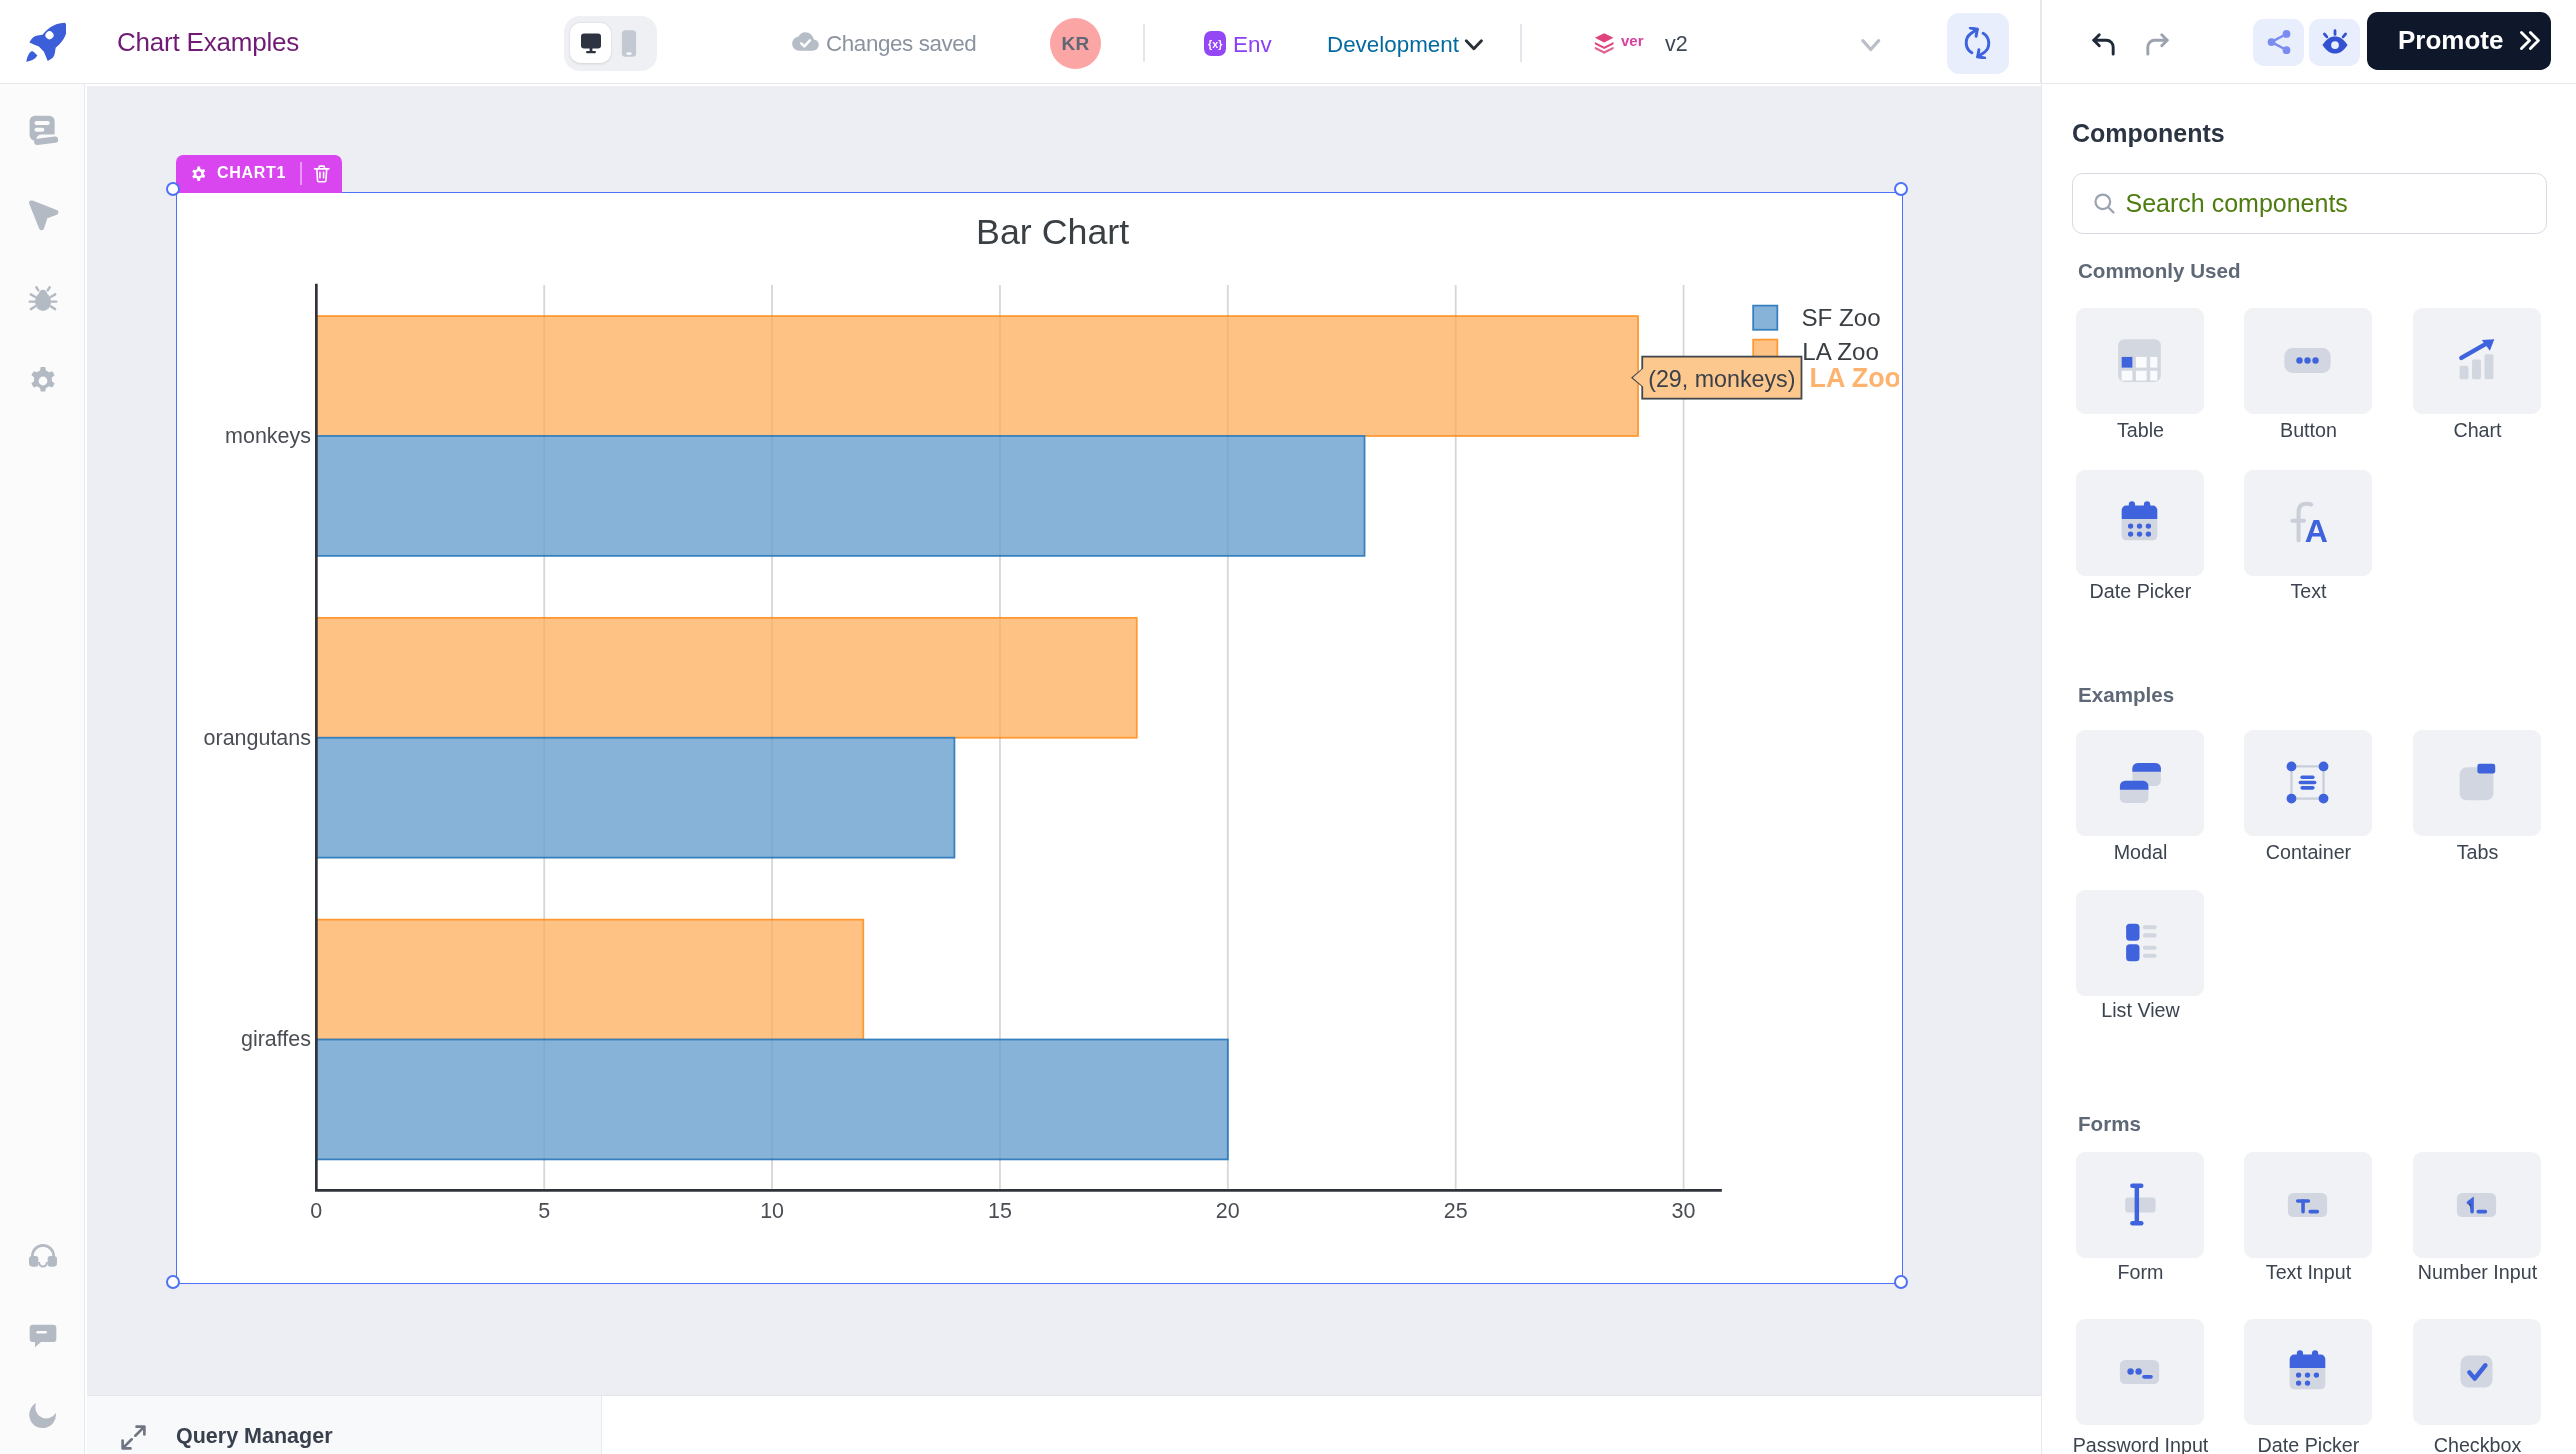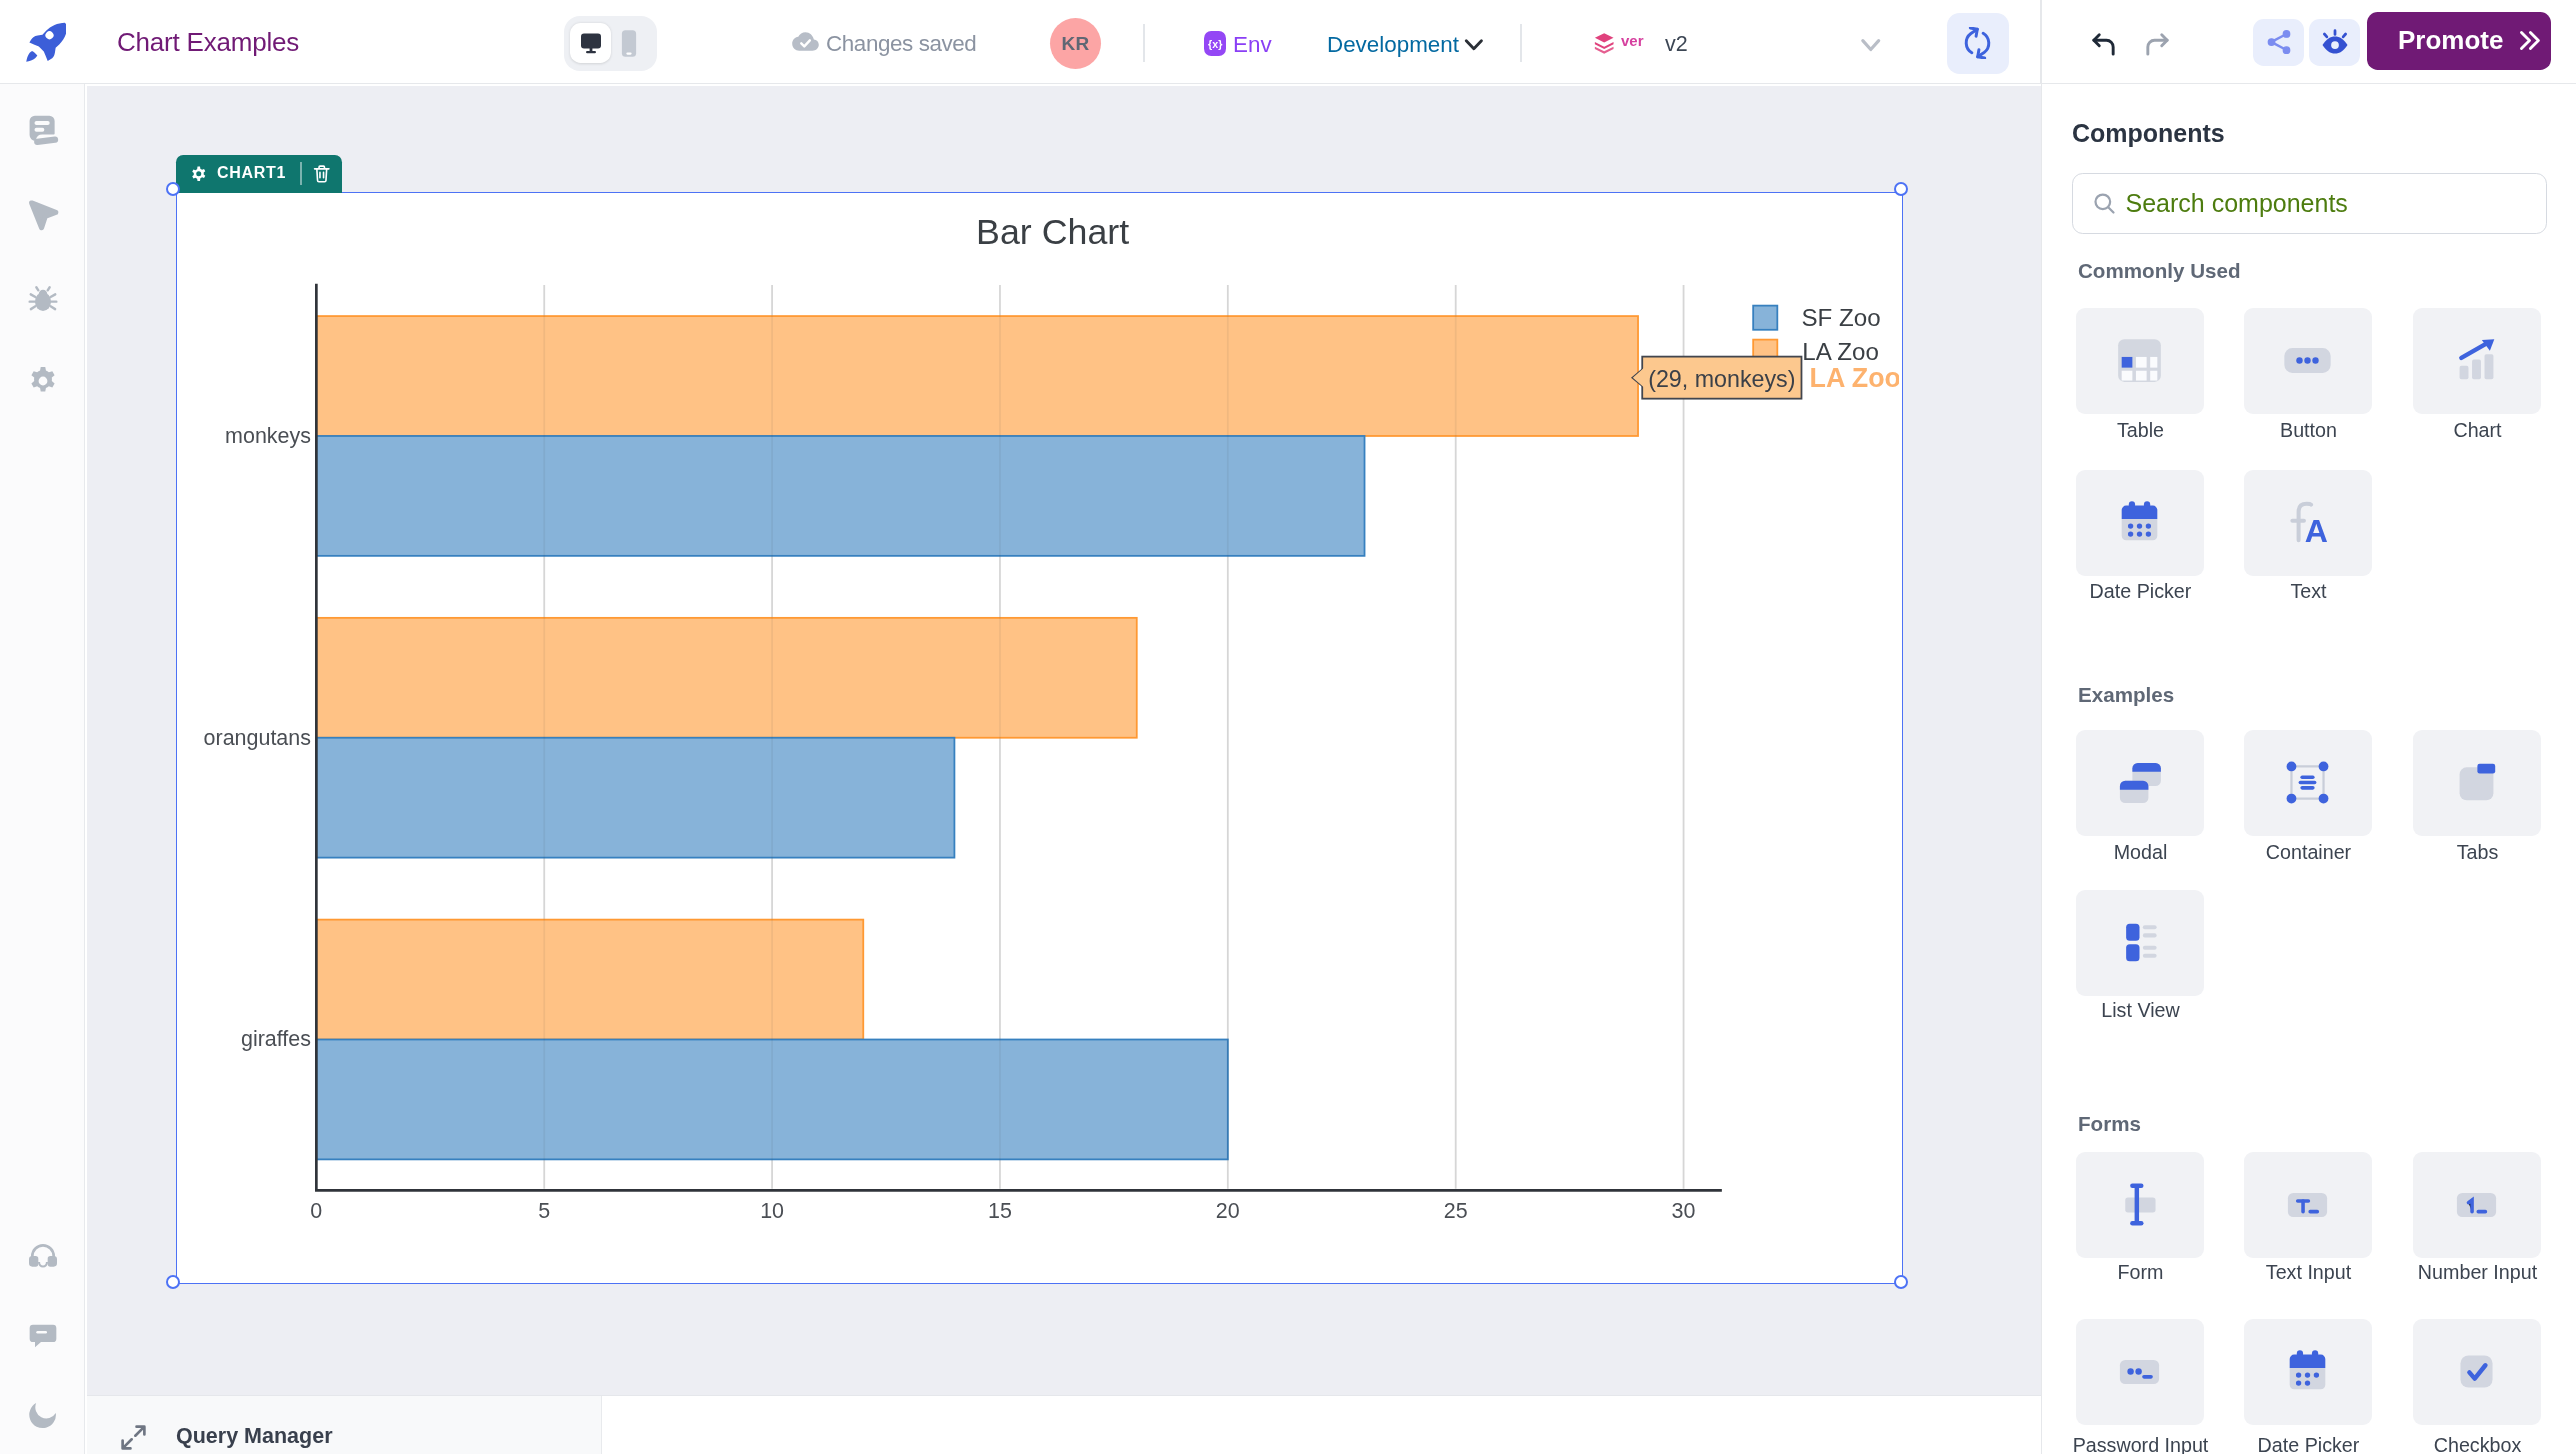--- a/index.html
+++ b/index.html
@@ -27,42 +27,42 @@
   display:flex; align-items:center; justify-content:center; }
 #envlbl { position:absolute; left:1233px; top:32px; font-size:22.4px; color:#8a3ff5; }
 #envname { position:absolute; left:1282px; top:32px; font-size:22.4px; color:#0369a1;margin-left:45px; }
 #verlbl { position:absolute; left:1621px; top:32px; font-size:15px; font-weight:700; color:#d6409f; }
 #verval { position:absolute; left:1665px; top:32px; font-size:21.5px; color:#3c4654; }
 .hbtn { position:absolute; background:#e9eefc; border-radius:12.5px; }
 #refreshbtn { left:1947px; top:12.5px; width:62px; height:61px; }
 #sharebtn { left:2253px; top:19px; width:51px; height:47px; border-radius:10.7px; }
 #eyebtn { left:2309px; top:19px; width:51px; height:47px; border-radius:10.7px; }
 #promote { position:absolute; left:2367px; top:11.6px; width:184px; height:58px;
-  background:#701a75; border-radius:10.7px; color:#fff; display:flex; align-items:center;
+  background:#0f172a; border-radius:10.7px; color:#fff; display:flex; align-items:center;
   justify-content:center; gap:12.5px; font-size:26px; font-weight:700; padding-left:23px; }
 
 
 #leftbar { position:absolute; left:0; top:84px; width:85px; height:1370px;
   background:#fbfbfc; border-right:1.8px solid #e7e9ec; z-index:20; }
 .licon { position:absolute; left:0; width:85px; display:flex; justify-content:center; }
 
 
 #canvas { position:absolute; left:87px; top:86px; width:1954px; height:1309px;
   background:#edeef3; }
 #qbar { position:absolute; left:87px; top:1395px; width:1954px; height:59px;
   background:#fff; border-top:1.8px solid #e5e7eb; }
 #qbarleft { position:absolute; left:0; top:0; width:515px; height:59px;
   background:#f8f9fa; border-right:1.8px solid #e8eaed; }
 #qbar .qm { position:absolute; left:89px; top:28px; font-size:21.5px; font-weight:700; color:#39404d; }
 
 
 #widget { position:absolute; left:176px; top:192px; width:1727px; height:1092px;
   background:#fff; border:1.8px solid #4d72f5; z-index:5; }
 #chartlabel { position:absolute; left:176px; top:155px; width:166px; height:38px;
-  background:#0f766e; border-radius:7.2px 7.2px 0 0; z-index:6; color:#fff; }
+  background:#d946ef; border-radius:7.2px 7.2px 0 0; z-index:6; color:#fff; }
 #chartlabel .nm { position:absolute; left:41px; top:9px; font-size:16px; font-weight:700; letter-spacing:0.7px; }
 .handle { position:absolute; width:14.3px; height:14.3px; border-radius:50%;
   background:#fff; border:2.7px solid #4d72f5; z-index:7; }
 
 
 #rightpanel { position:absolute; left:2041px; top:84px; width:535px; height:1370px;
   background:#fff; border-left:1.8px solid #e6e8eb; z-index:20; }
 #rp-title { position:absolute; left:30px; top:35px; font-size:25px; font-weight:700; color:#2b3442; }
 #searchbox { position:absolute; left:29.5px; top:89px; width:475px; height:61px;
   border:1.8px solid #d6dae1; border-radius:10.7px; background:#fff; }

